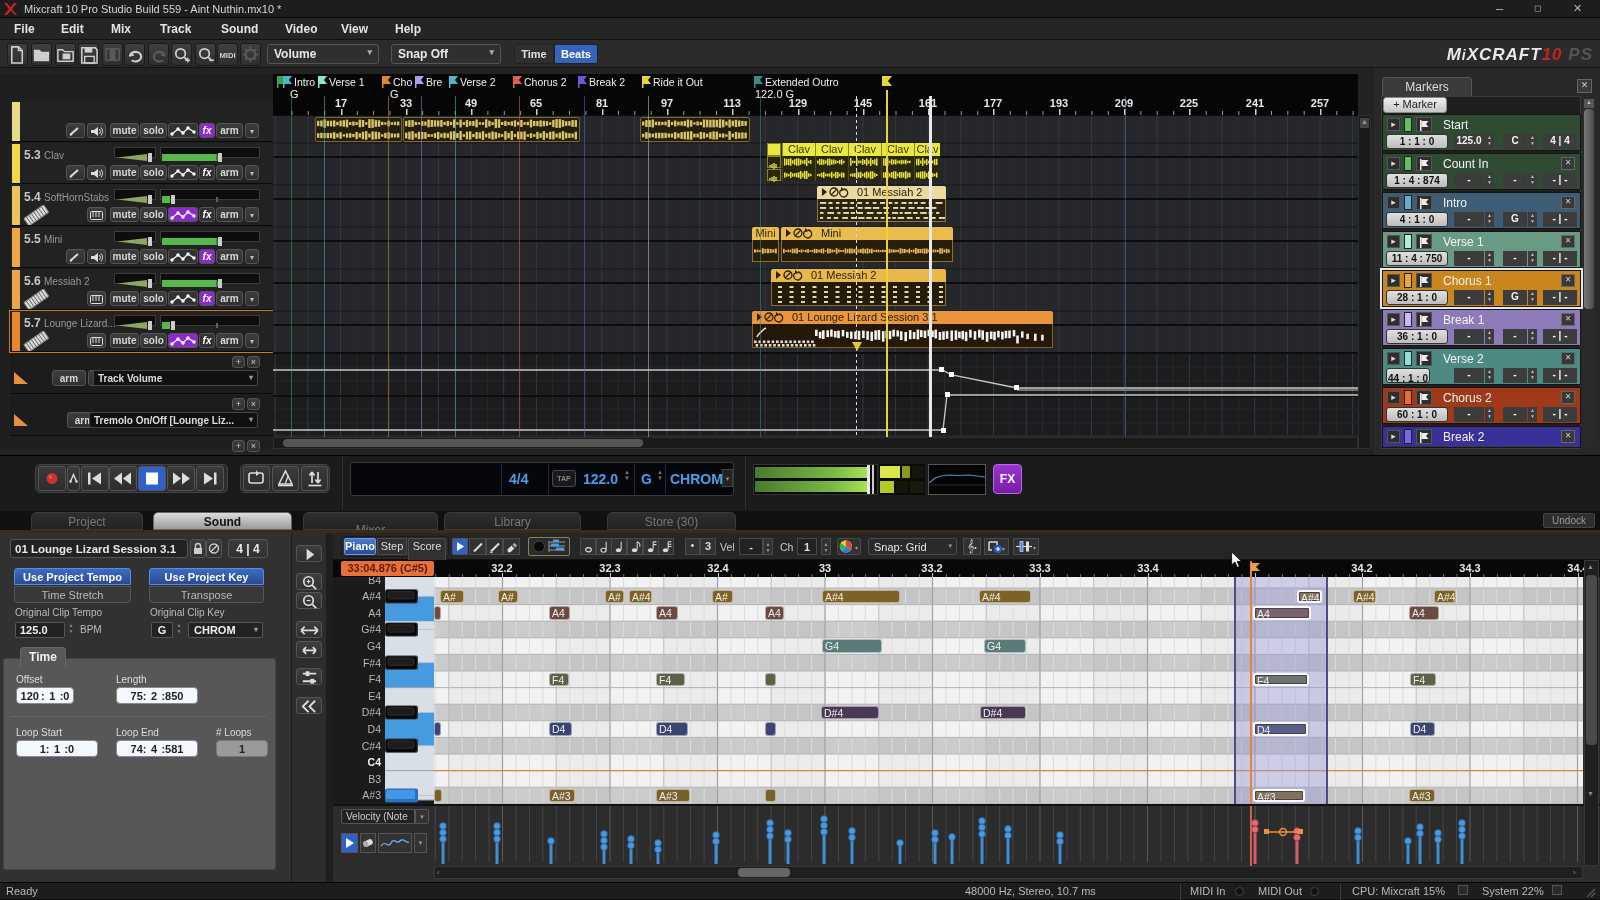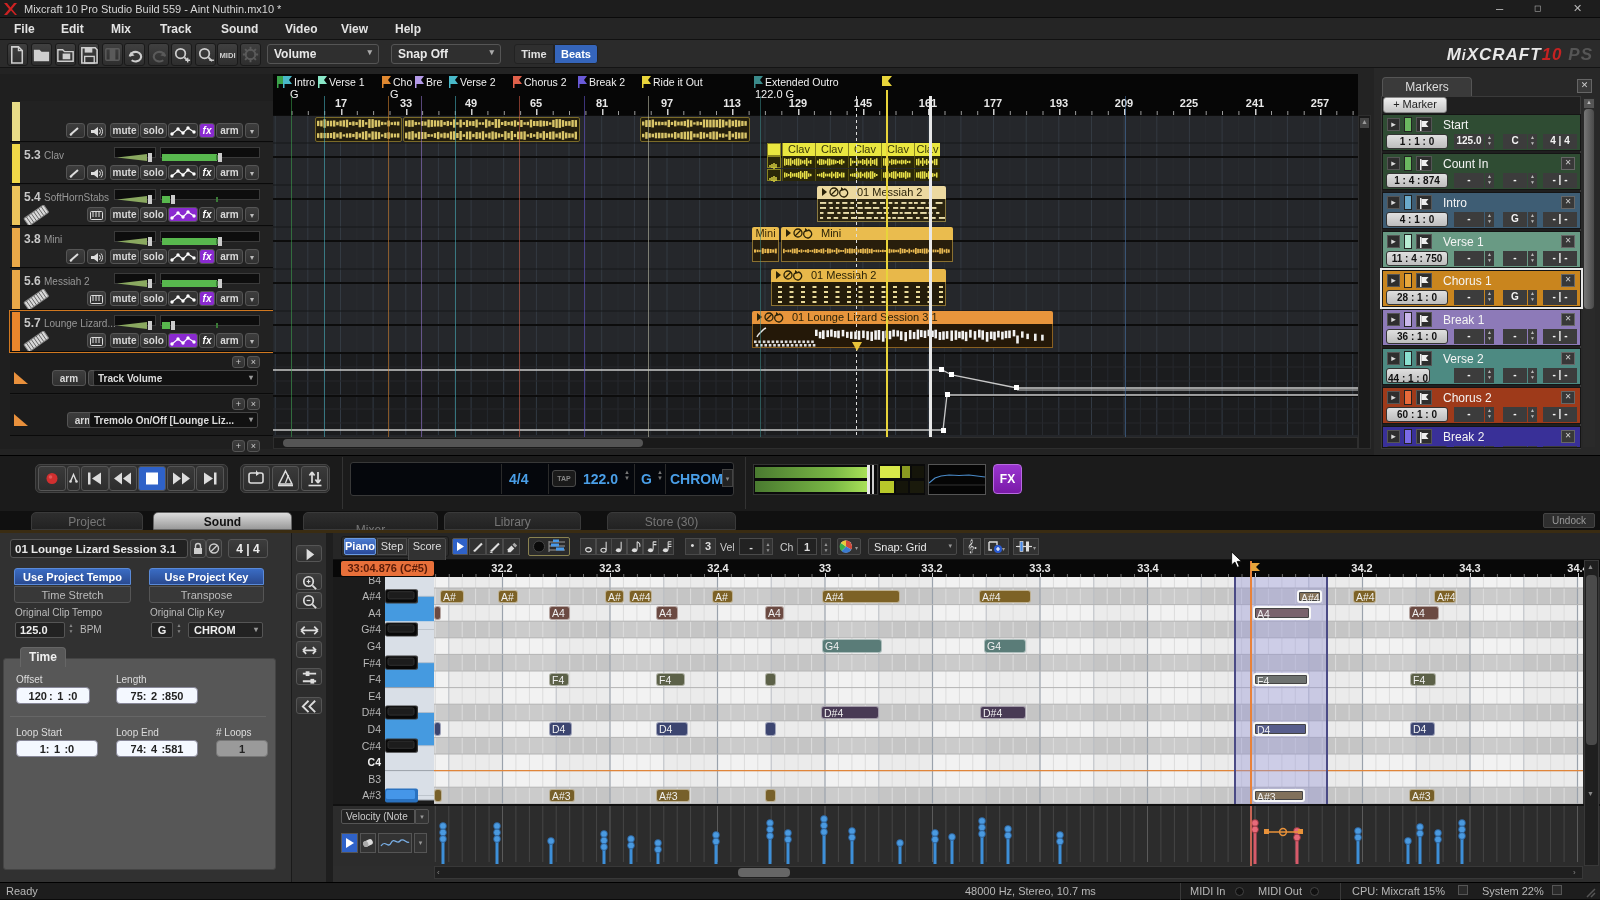--- a/index.html
+++ b/index.html
@@ -180,21 +180,21 @@
         <circle cx="9" cy="4" r="1.7" fill="#fff"></circle>
         <circle cx="14" cy="8" r="1.7" fill="#fff"></circle>
         <circle cx="19" cy="3" r="1.7" fill="#fff"></circle>
         <circle cx="25" cy="7" r="1.7" fill="#fff"></circle>
       </svg></div>
     <div class="abs btn" style="left:199px;top:207px;width:16px;height:15px;background:#333;color:#fff;font-size:10px;font-weight:bold;font-style:italic;text-align:center;padding-top:1px;">fx</div>
     <div class="abs btn" style="left:216px;top:207px;width:27px;height:15px;font-size:10px;font-weight:bold;text-align:center;padding-top:1px;">arm</div>
     <div class="abs btn" style="left:245px;top:207px;width:14px;height:15px;font-size:8px;text-align:center;padding-top:3px;color:#bbb;">▾</div>
     <div class="abs" style="left:10px;top:227px;width:263px;height:41px;background:#222;border-bottom:1px solid #0a0a0a;"></div>
     <div class="abs" style="left:12px;top:228px;width:8px;height:39px;background:#eaa848;"></div>
-    <span class="abs" style="left:24px;top:232px;font-size:12px;font-weight:bold;color:#c8c8c8;">3.8</span>
+    <span class="abs" style="left:24px;top:232px;font-size:12px;font-weight:bold;color:#c8c8c8;">5.5</span>
     <span class="abs" style="left:44px;top:234px;font-size:10px;color:#989898;white-space:nowrap;">Mini</span>
     <div class="abs" style="left:114px;top:231px;width:42px;height:11px;background:#0d0d0d;border:1px solid #3a3a3a;"><svg width="40" height="9">
         <path d="M2 4.5 L32 1 L32 8 Z" fill="#8aa860"></path>
         <rect x="33" y="0" width="4" height="9" fill="#ccc"></rect>
       </svg></div>
     <div class="abs" style="left:160px;top:231px;width:100px;height:11px;background:#0d0d0d;border:1px solid #3a3a3a;"><svg width="98" height="9">
         <rect x="1" y="1" width="55" height="7" fill="#58b84e"></rect>
         <rect x="57" y="0" width="4" height="9" fill="#ccc"></rect>
         <rect x="55" y="2" width="2" height="5" fill="#3a7a36"></rect>
       </svg></div>
@@ -1674,21 +1674,21 @@
     <div class="abs" style="left:15px;top:622px;width:50px;height:16px;background:#222;border:1px solid #555;border-radius:2px;color:#eee;font-size:11px;font-weight:bold;padding:1px 4px;">125.0</div>
     <div class="abs" style="left:66px;top:622px;width:10px;height:16px;color:#888;font-size:5px;text-align:center;">▲<br>▼</div>
     <span class="abs" style="left:80px;top:624px;font-size:10px;color:#bbb;">BPM</span>
     <span class="abs" style="left:150px;top:607px;font-size:10px;color:#bbb;">Original Clip Key</span>
     <div class="abs" style="left:151px;top:622px;width:22px;height:16px;background:#222;border:1px solid #555;border-radius:2px;color:#eee;font-size:11px;font-weight:bold;text-align:center;padding-top:1px;">G</div>
     <div class="abs" style="left:174px;top:622px;width:10px;height:16px;color:#888;font-size:5px;text-align:center;">▲<br>▼</div>
     <div class="abs" style="left:188px;top:622px;width:75px;height:16px;background:#222;border:1px solid #555;border-radius:2px;color:#eee;font-size:11px;font-weight:bold;padding:1px 5px;">CHROM<span style="position:absolute;right:4px;top:2px;font-size:8px;color:#999;">▾</span></div>
     <div class="abs" style="left:3px;top:658px;width:273px;height:212px;background:#575757;border:1px solid #444;border-radius:3px;"></div>
     <div class="abs" style="left:20px;top:647px;width:46px;height:20px;background:#575757;border:1px solid #666;border-bottom:none;border-radius:4px 4px 0 0;color:#f0f0f0;font-size:12px;font-weight:bold;text-align:center;padding-top:2px;">Time</div>
     <span class="abs" style="left:16px;top:674px;font-size:10px;color:#ddd;">Offset</span>
-    <div class="abs" style="left:16px;top:687px;width:74px;height:17px;background:#f4f8ff;border:1px solid #889;border-radius:4px;color:#222;font-size:11px;font-weight:bold;text-align:center;padding-top:2px;">120 :  1  :0</div>
+    <div class="abs" style="left:16px;top:687px;width:58px;height:17px;background:#f4f8ff;border:1px solid #889;border-radius:4px;color:#222;font-size:11px;font-weight:bold;text-align:center;padding-top:2px;">120 :  1  :0</div>
     <span class="abs" style="left:116px;top:674px;font-size:10px;color:#ddd;">Length</span>
     <div class="abs" style="left:116px;top:687px;width:82px;height:17px;background:#f4f8ff;border:1px solid #889;border-radius:4px;color:#222;font-size:11px;font-weight:bold;text-align:center;padding-top:2px;">75:  2  :850</div>
     <div class="abs" style="left:10px;top:716px;width:256px;height:1px;background:#494949;border-bottom:1px solid #666;"></div>
     <span class="abs" style="left:16px;top:727px;font-size:10px;color:#ddd;">Loop Start</span>
     <div class="abs" style="left:16px;top:740px;width:82px;height:17px;background:#f4f8ff;border:1px solid #889;border-radius:4px;color:#222;font-size:11px;font-weight:bold;text-align:center;padding-top:2px;">1:  1  :0</div>
     <span class="abs" style="left:116px;top:727px;font-size:10px;color:#ddd;">Loop End</span>
     <div class="abs" style="left:116px;top:740px;width:82px;height:17px;background:#f4f8ff;border:1px solid #889;border-radius:4px;color:#222;font-size:11px;font-weight:bold;text-align:center;padding-top:2px;">74:  4  :581</div>
     <span class="abs" style="left:216px;top:727px;font-size:10px;color:#ddd;"># Loops</span>
     <div class="abs" style="left:216px;top:740px;width:52px;height:17px;background:#9a9a9a;border:1px solid #777;border-radius:4px;color:#222;font-size:11px;font-weight:bold;text-align:center;padding-top:2px;">1</div>
     <div class="abs btn" style="left:296px;top:545px;width:26px;height:17px;"></div>

